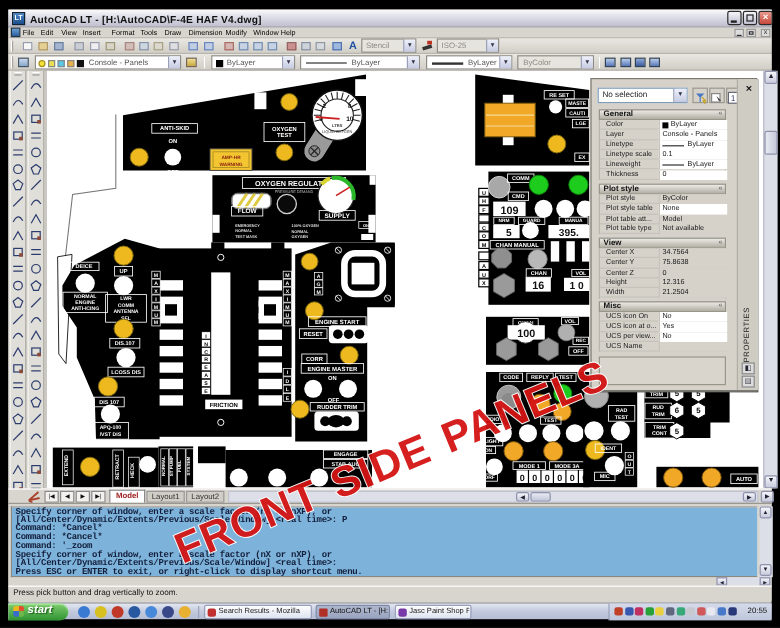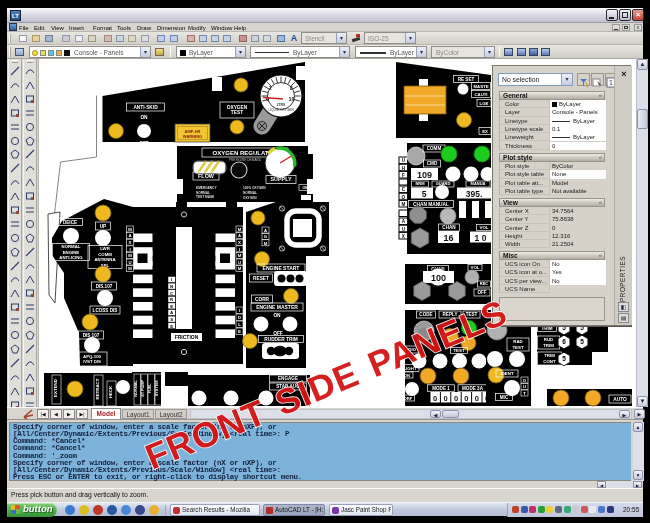--- a/index.html
+++ b/index.html
@@ -14,20 +14,21 @@
 </style></head><body>
 
 <div id="screen">
 
 <div id="win"></div>
 
 <div class="abs" style="left:7px;top:8px;width:636px;height:15px;background:linear-gradient(#fbfbfd 0%,#e3e3ec 35%,#bfbfcf 100%);border-bottom:1px solid #9a9aa8;">
 
   <div class="abs" style="left:3px;top:2px;width:11px;height:11px;background:linear-gradient(#4a86c8,#1d4f8a);border:1px solid #123;color:#fff;font-size:6px;font-weight:bold;text-align:center;line-height:10px;">LT</div>
 
+  <div class="abs" style="left:18px;top:3px;font-size:8.5px;font-weight:bold;color:#111;letter-spacing:0.2px;">AutoCAD LT - [H:\AutoCAD\F-4E HAF V4.dwg]</div>
 
   <div class="tbtn" style="left:599px;background:linear-gradient(#f4f4f8,#c0c0d2);">
         <div class="abs" style="left:2px;top:7px;width:5px;height:2px;background:#222;"></div>
       </div>
 
   <div class="tbtn" style="left:612px;background:linear-gradient(#f4f4f8,#c0c0d2);">
         <div class="abs" style="left:2px;top:2px;width:6px;height:6px;border:1.5px solid #222;"></div>
       </div>
 
   <div class="tbtn" style="left:625px;background:linear-gradient(#e89a8c,#c6473a);color:#fff;font-size:8px;font-weight:bold;text-align:center;line-height:10px;">×</div>
@@ -1413,21 +1414,21 @@
 </div>
 
 <div class="abs" style="left:7px;top:488px;width:636px;height:13px;background:#d8d5ce;border-top:1px solid #fff;">
   <span style="position:absolute;left:4px;top:2px;font-size:6.8px;color:#111;">Press pick button and drag vertically to zoom.</span>
 </div>
 
 <div class="abs" style="left:7px;top:502px;width:636px;height:14px;background:linear-gradient(#e3e7f1 0%,#c3cade 50%,#b4bdd4 100%);border-top:1px solid #f0f3fa;">
 
 <div class="abs" style="left:0px;top:0px;width:50px;height:14px;background:linear-gradient(#7fce6e,#2f9331);border-radius:0 7px 7px 0;box-shadow:inset 0 1px 1px #b8eab0;">
         <span style="position:absolute;left:4px;top:2px;width:9px;height:9px;background:conic-gradient(#e05030 0 25%,#6cb84a 0 50%,#3a6ccc 0 75%,#e8b820 0);border-radius:2px;"></span>
-        <span style="position:absolute;left:16px;top:0px;font-size:9.5px;font-weight:bold;font-style:italic;color:#fff;text-shadow:1px 1px 1px #1a5a1a;">button</span>
+        <span style="position:absolute;left:16px;top:0px;font-size:9.5px;font-weight:bold;font-style:italic;color:#fff;text-shadow:1px 1px 1px #1a5a1a;">start</span>
       </div>
 
 <span style="position:absolute;left:58px;top:2px;width:10px;height:10px;background:#3a7ad0;border-radius:5px;"></span>
 <span style="position:absolute;left:72px;top:2px;width:10px;height:10px;background:#d8c020;border-radius:5px;"></span>
 <span style="position:absolute;left:86px;top:2px;width:10px;height:10px;background:#c03828;border-radius:5px;"></span>
 <span style="position:absolute;left:100px;top:2px;width:10px;height:10px;background:#2858a0;border-radius:5px;"></span>
 <span style="position:absolute;left:114px;top:2px;width:10px;height:10px;background:#4888d8;border-radius:5px;"></span>
 <span style="position:absolute;left:128px;top:2px;width:10px;height:10px;background:#384888;border-radius:5px;"></span>
 <span style="position:absolute;left:142px;top:2px;width:10px;height:10px;background:#e8b030;border-radius:5px;"></span>
 

